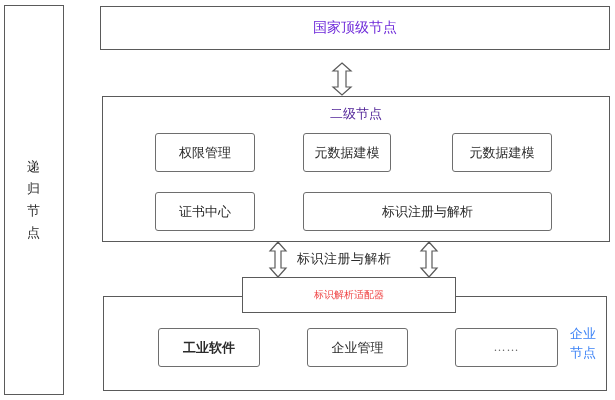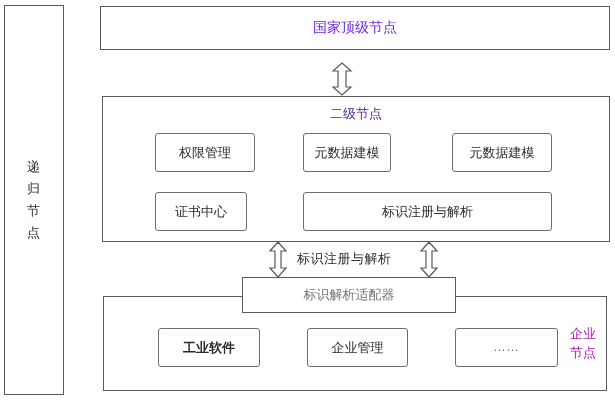--- a/index.html
+++ b/index.html
@@ -90,21 +90,21 @@
     position: absolute;
     box-sizing: border-box;
     height: 39px;
     font-size: 13px;
     color: #2b2b2b;
     background: #ffffff;
   }
   #mod-permission  { left: 155px; top: 133px; width: 100px; }
   #mod-metadata    { left: 303px; top: 133px; width: 88px;  }
   #mod-enterprise  { left: 452px; top: 133px; width: 100px; }
-  #mod-certificate { left: 155px; top: 192px; width: 92px; }
+  #mod-certificate { left: 155px; top: 192px; width: 100px; }
   #mod-identity    { left: 303px; top: 192px; width: 249px; }
   
   .arrow {
     position: absolute;
   }
   #arrow-top      { left: 331px; top: 62px;  width: 22px; height: 34px; }
   #arrow-mid-left { left: 268px; top: 241px; width: 20px; height: 37px; }
   #arrow-mid-right{ left: 419px; top: 241px; width: 20px; height: 37px; }
   
   #link-label {
@@ -114,40 +114,40 @@
     color: #2b2b2b;
     background: #ffffff;
     padding: 0 2px;
   }
   
   #adapter-box {
     left: 242px;
     top: 277px;
     width: 214px;
     height: 36px;
-    font-size: 13px;
-    color: #737373;
+    font-size: 10px;
+    color: #ef4444;
     z-index: 5;
   }
   
   #enterprise-node {
     left: 103px;
     top: 296px;
     width: 504px;
     height: 95px;
   }
   #enterprise-label {
     position: absolute;
     right: 10px;
     top: 324px;
     width: 44px;
     text-align: center;
     font-size: 13px;
     line-height: 19px;
-    color: #a21caf;
+    color: #3b82f6;
   }
   .eline { display: block; }
   
   #mod-software { left: 158px; top: 328px; width: 102px; font-weight: bold; }
   #mod-gateway  { left: 307px; top: 328px; width: 101px; }
   #mod-ellipsis { left: 455px; top: 328px; width: 103px; }
   #mod-ellipsis .dots {
     color: #6a6a6a;
     font-size: 12px;
     letter-spacing: 1px;

